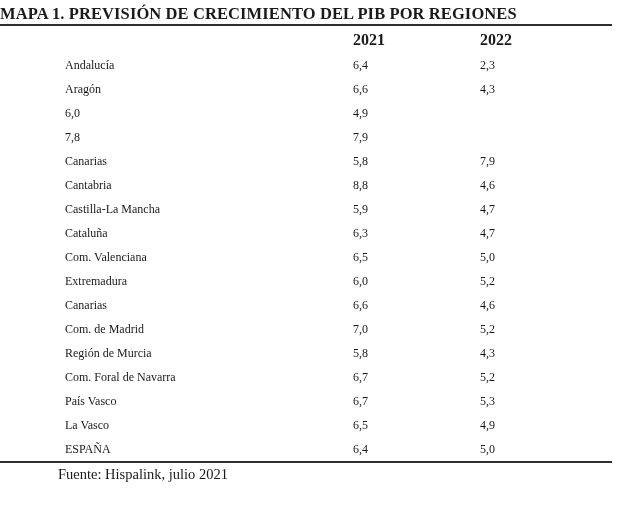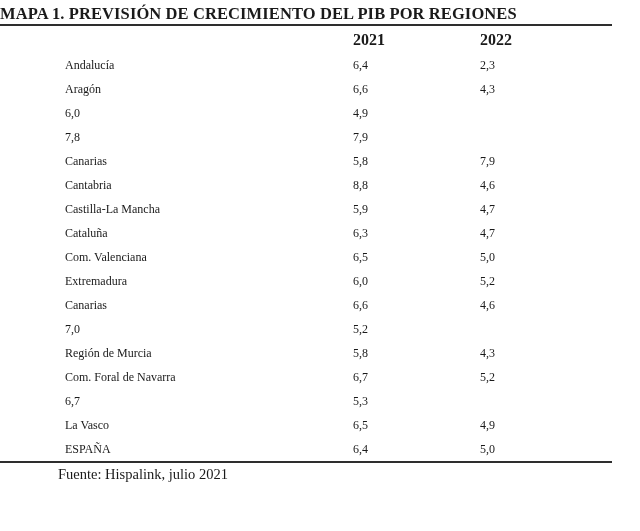--- a/index.html
+++ b/index.html
@@ -138,40 +138,42 @@
 
   <div class="grid-row data-row">
     <span class="c-indent"></span>
     <span class="c-name">Canarias</span>
     <span class="c-val">6,6</span>
     <span class="c-val">4,6</span>
   </div>
 
   <div class="grid-row data-row">
     <span class="c-indent"></span>
+    <span class="c-name">Com. de Madrid</span>
     <span class="c-val">7,0</span>
     <span class="c-val">5,2</span>
   </div>
 
   <div class="grid-row data-row">
     <span class="c-indent"></span>
     <span class="c-name">Región de Murcia</span>
     <span class="c-val">5,8</span>
     <span class="c-val">4,3</span>
   </div>
 
   <div class="grid-row data-row">
     <span class="c-indent"></span>
     <span class="c-name">Com. Foral de Navarra</span>
     <span class="c-val">6,7</span>
     <span class="c-val">5,2</span>
   </div>
 
   <div class="grid-row data-row">
     <span class="c-indent"></span>
+    <span class="c-name">País Vasco</span>
     <span class="c-val">6,7</span>
     <span class="c-val">5,3</span>
   </div>
 
   <div class="grid-row data-row">
     <span class="c-indent"></span>
     <span class="c-name">La Vasco</span>
     <span class="c-val">6,5</span>
     <span class="c-val">4,9</span>
   </div>

